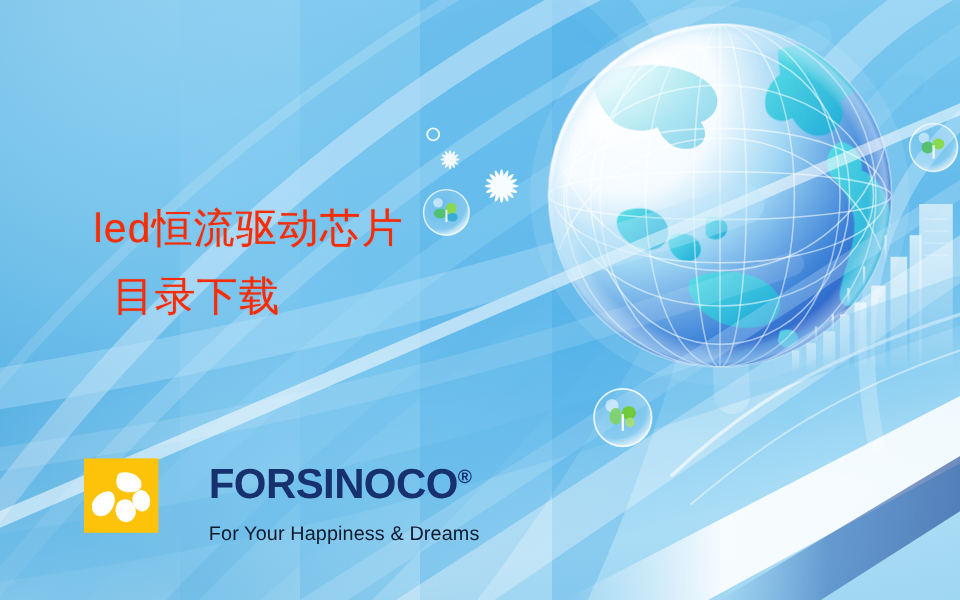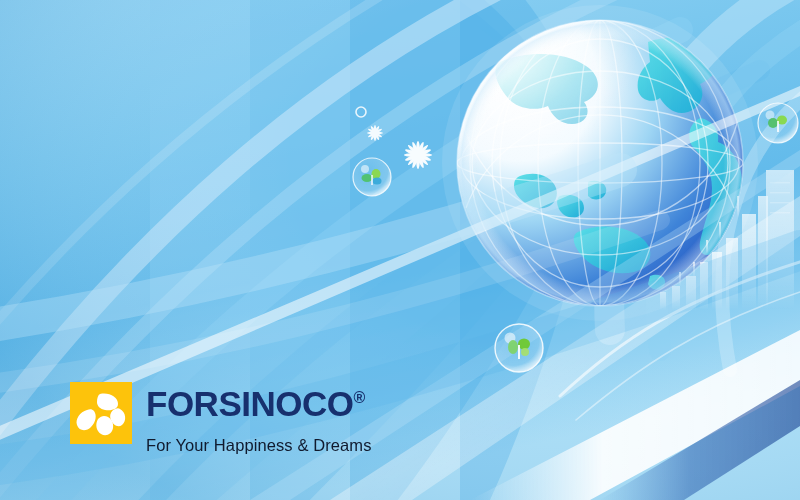--- a/index.html
+++ b/index.html
@@ -30,20 +30,21 @@
   #headline .ln{display:block;}
   #headline .ln2{padding-left:16px;}
 
   
   #logo{
     position:absolute;
     left:70px; top:382px;
     z-index:40;
     display:flex;
     align-items:flex-start;
+    gap:28px;
   }
   #logo-mark{
     width:62px;height:62px;
     background:#fdc30b;
     flex:0 0 auto;
     position:relative;
   }
   #logo-mark svg{display:block;width:62px;height:62px;}
   #logo-words{
     margin-left:14px;
@@ -367,20 +368,24 @@
         <circle cx="-8" cy="-8" r="4.5" fill="#ffffff" opacity=".5"></circle>
         <g>
           <ellipse cx="-5" cy="0" rx="5" ry="5" fill="#4fbf62" opacity=".9"></ellipse>
           <ellipse cx="4" cy="-3" rx="5" ry="4.5" fill="#86d93f" opacity=".9"></ellipse>
           <rect x="-1" y="-2" width="2" height="11" fill="#ffffff" opacity=".8"></rect>
         </g>
       </g>
     </svg>
   </div>
 
+  <div id="headline">
+    <span class="ln ln1">led恒流驱动芯片</span>
+    <span class="ln ln2">目录下载</span>
+  </div>
 
   <div id="logo">
     <div id="logo-mark">
       <svg viewBox="0 0 62 62">
         <g fill="#ffffff">
           <path d="M30 12 C39 10 48 15 48 22 C48 27 42 29 35 28 C30 27 27 24 27 20 C27 16 28 13 30 12 Z"></path>
           <path d="M50 27 C56 30 57 39 52 43 C48 46 43 43 41 38 C39 33 41 29 45 27 C47 26 49 26 50 27 Z"></path>
           <path d="M34 34 C40 34 44 40 43 46 C42 52 36 55 31 52 C26 49 25 42 28 37 C30 35 32 34 34 34 Z"></path>
           <path d="M24 29 C27 33 26 40 21 45 C16 50 9 49 7 43 C5 37 10 30 17 28 C20 27 22 27 24 29 Z"></path>
         </g>

